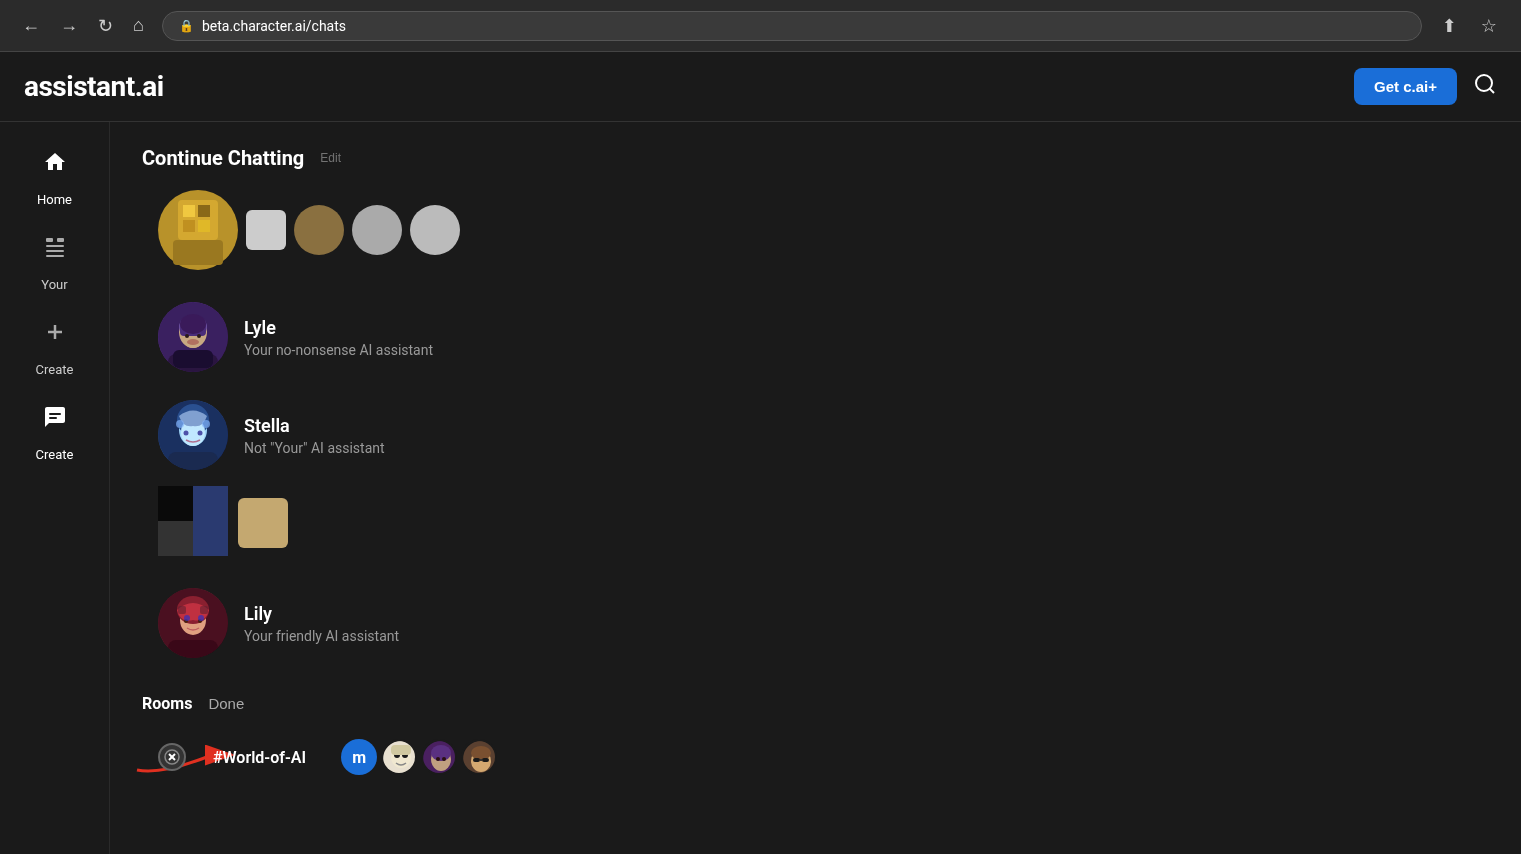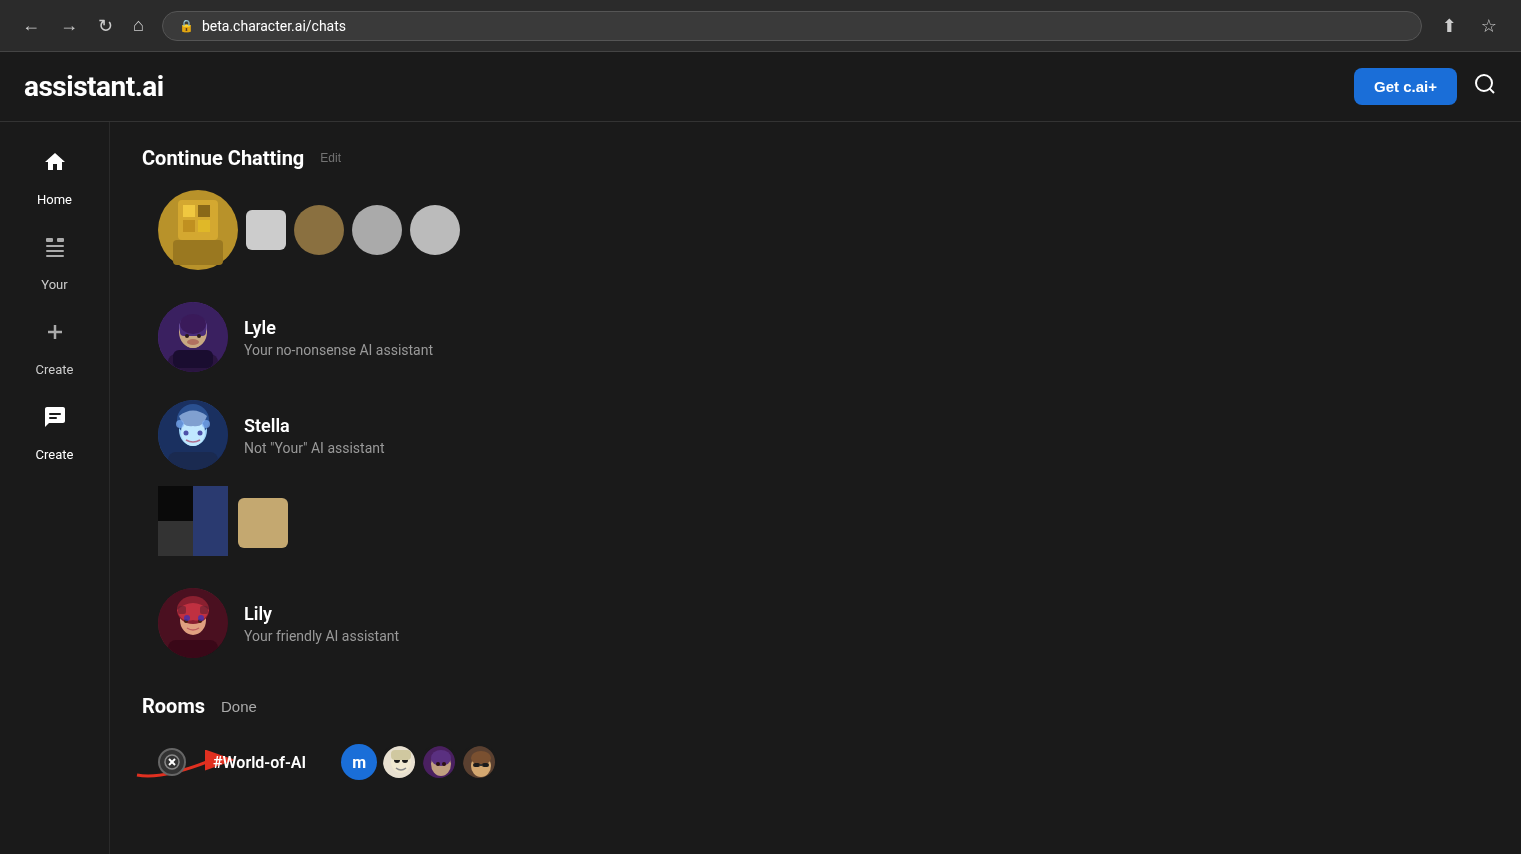--- a/index.html
+++ b/index.html
@@ -200,21 +200,21 @@
 
     
     .rooms-section { margin-top: 24px; }
     .rooms-header {
       display: flex;
       align-items: center;
       gap: 16px;
       margin-bottom: 16px;
     }
     .rooms-title {
-      font-size: 20px;
+      font-size: 16px;
       font-weight: 700;
       color: #fff;
     }
     .rooms-action {
       background: none;
       border: none;
       color: #aaa;
       font-size: 15px;
       cursor: pointer;
     }

